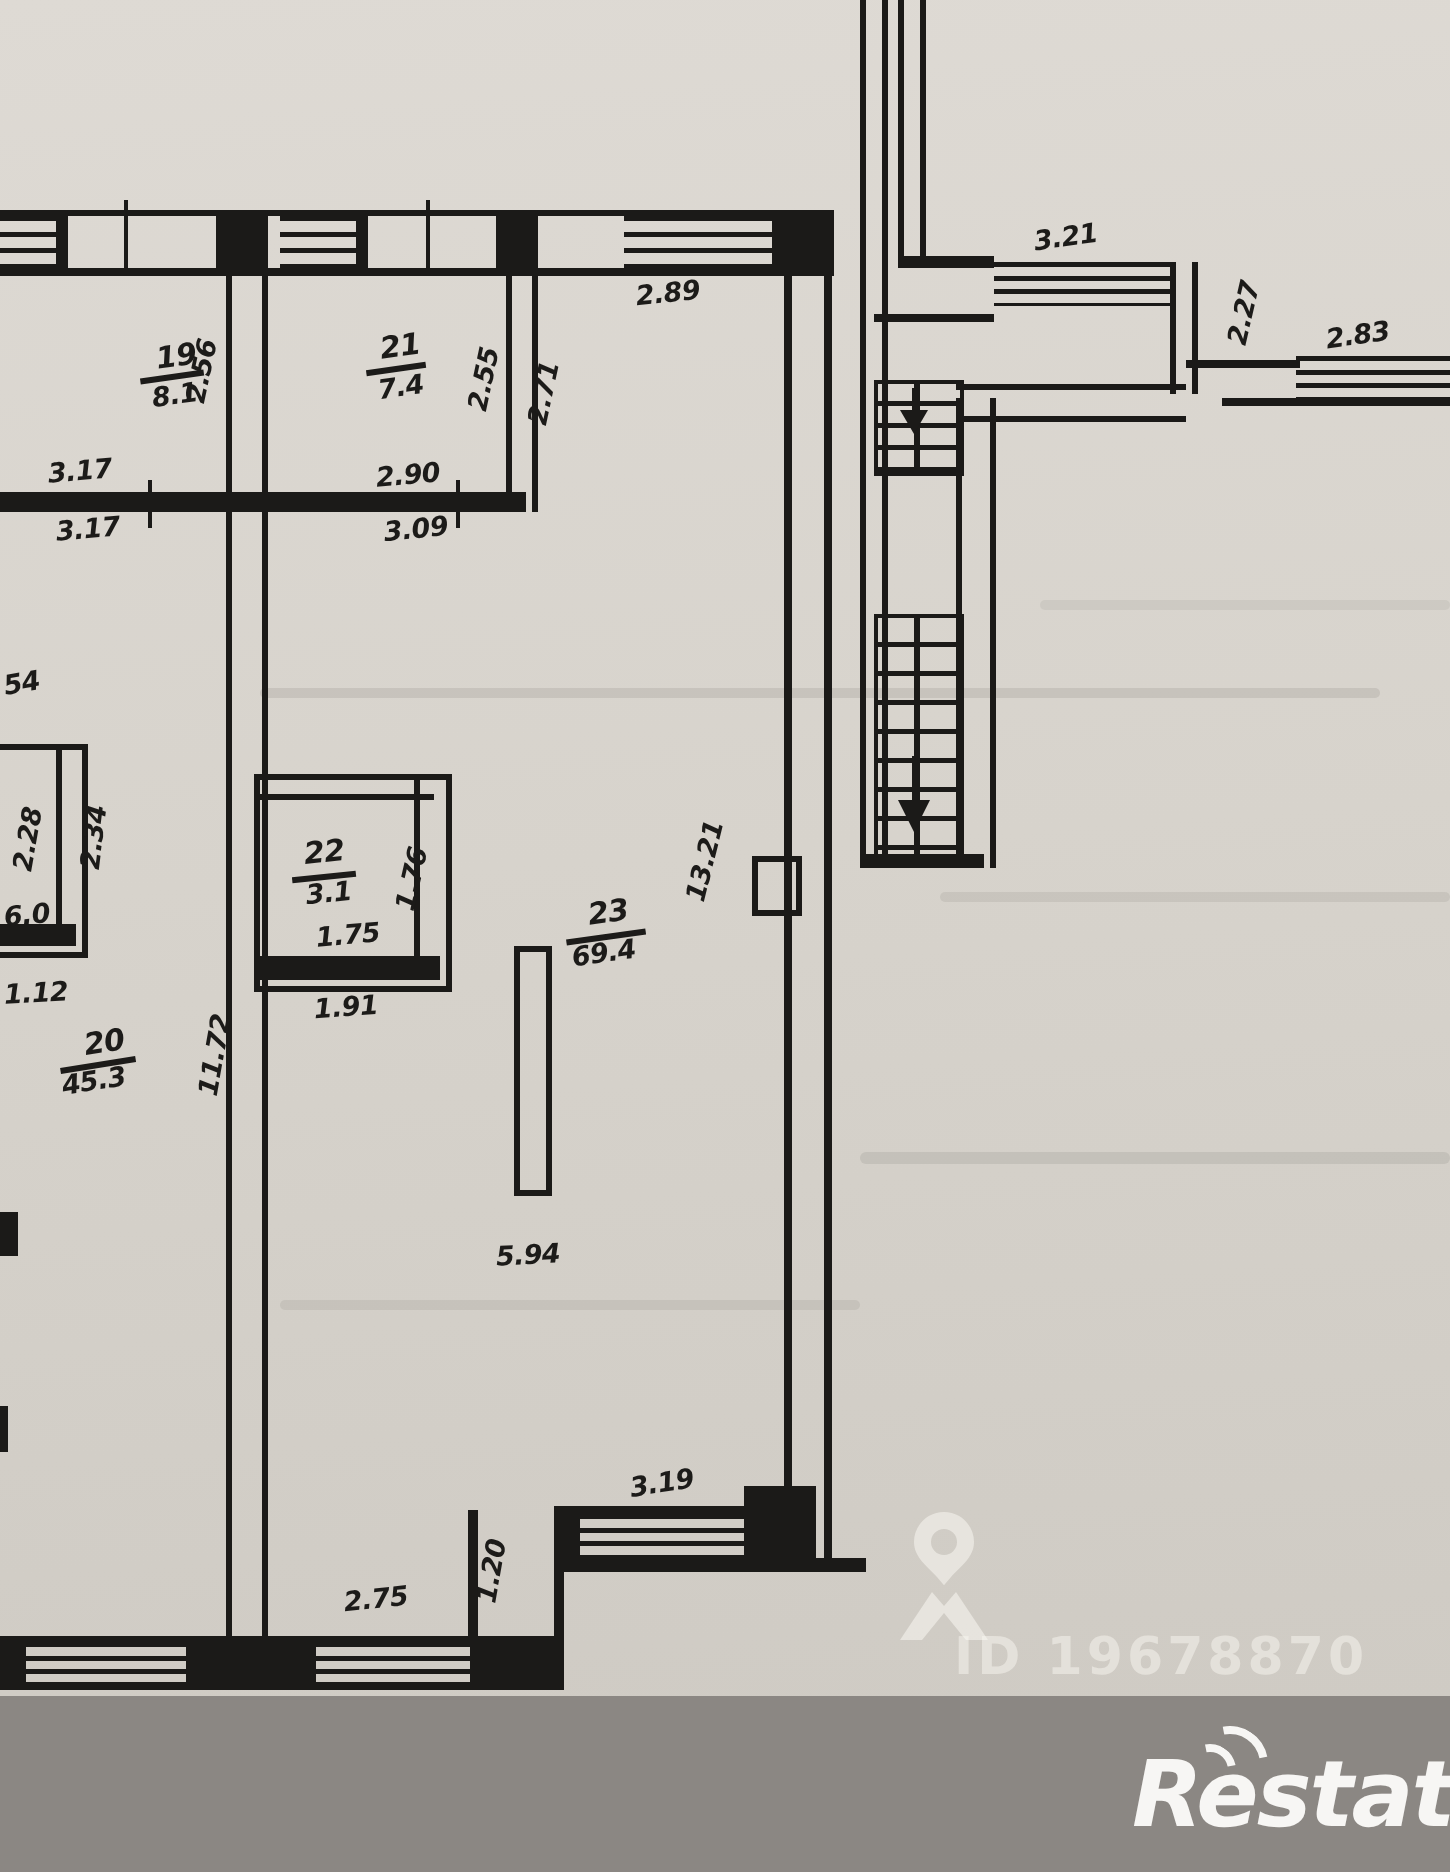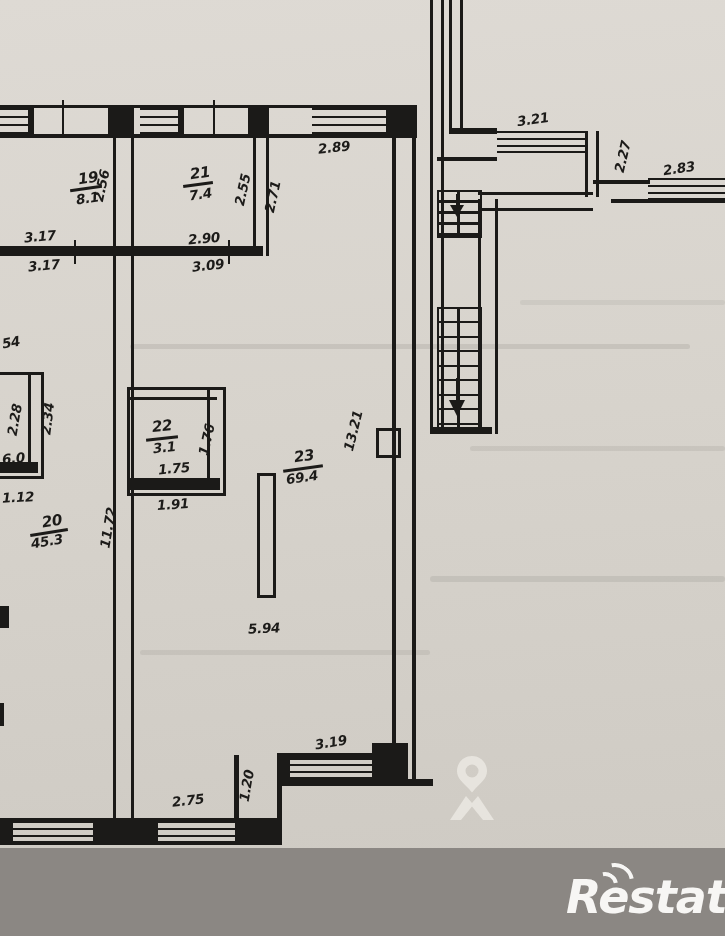--- a/index.html
+++ b/index.html
@@ -163,20 +163,21 @@
     <span class="lbl" style="left:333px;top:424px;transform:rotate(-76deg);">13.21</span>
     <span class="lbl" style="left:315px;top:736px;transform:rotate(-9deg);">3.19</span>
     <span class="lbl" style="left:231px;top:779px;transform:rotate(-80deg);">1.20</span>
     <span class="lbl" style="left:172px;top:794px;transform:rotate(-6deg);">2.75</span>
   </div>
 
   <svg class="el" style="left:446px;top:756px;" width="52" height="64" viewBox="0 0 52 64">
     <path fill="rgba(250,248,243,0.55)" fill-rule="evenodd" d="M26 0 C34.3 0 41 6.7 41 15 C41 22.6 34.6 26.8 29.4 32.6 L26 36.6 L22.6 32.6 C17.4 26.8 11 22.6 11 15 C11 6.7 17.7 0 26 0 Z M26 8.5 a6.5 6.5 0 1 0 0 13 a6.5 6.5 0 1 0 0 -13 Z"></path>
     <path fill="rgba(250,248,243,0.55)" d="M4 64 L20 40 L26 47 L32 40 L48 64 L37 64 L26 50.5 L15 64 Z"></path>
   </svg>
+  <span class="wm" style="left:477px;top:814px;font-size:26px;letter-spacing:2px;color:rgba(250,248,243,.48);">ID 19678870</span>
 
   <div class="band"></div>
   <div class="restate">
     <span class="wave" style="left:26px;top:2px;width:18px;height:18px;transform:rotate(34deg);"></span>
     <span class="wave" style="left:30px;top:-7px;width:30px;height:30px;transform:rotate(34deg);"></span>
     <span class="txt">Restate</span>
   </div>
 </div>
 
 </body></html>

